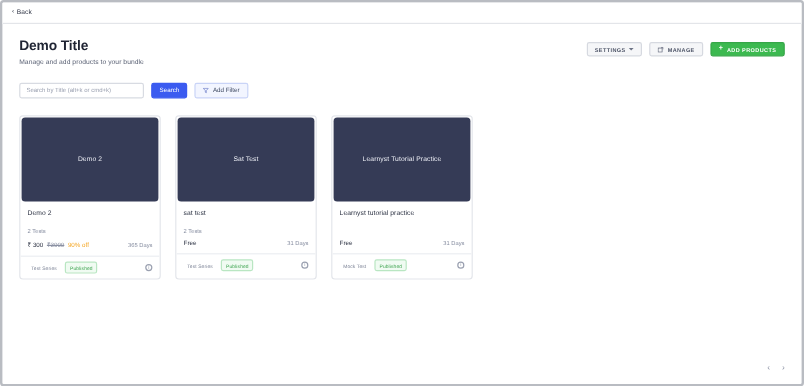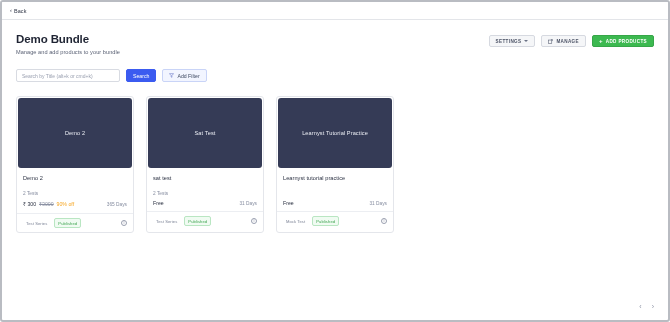--- a/index.html
+++ b/index.html
@@ -258,21 +258,21 @@
     <div class="back-link">
       <span class="back-chevron">‹</span>
       <span>Back</span>
     </div>
   </div>
 
   <div class="page">
 
     <div class="header-row">
       <div>
-        <div class="page-title">Demo Bundle</div>
+        <div class="page-title">Demo Title</div>
         <div class="page-subtitle">Manage and add products to your bundle</div>
       </div>
 
       <div class="actions">
         <div class="btn">
           <span>SETTINGS</span>
           <span class="caret"></span>
         </div>
         <div class="btn">
           <span class="ext-icon">

